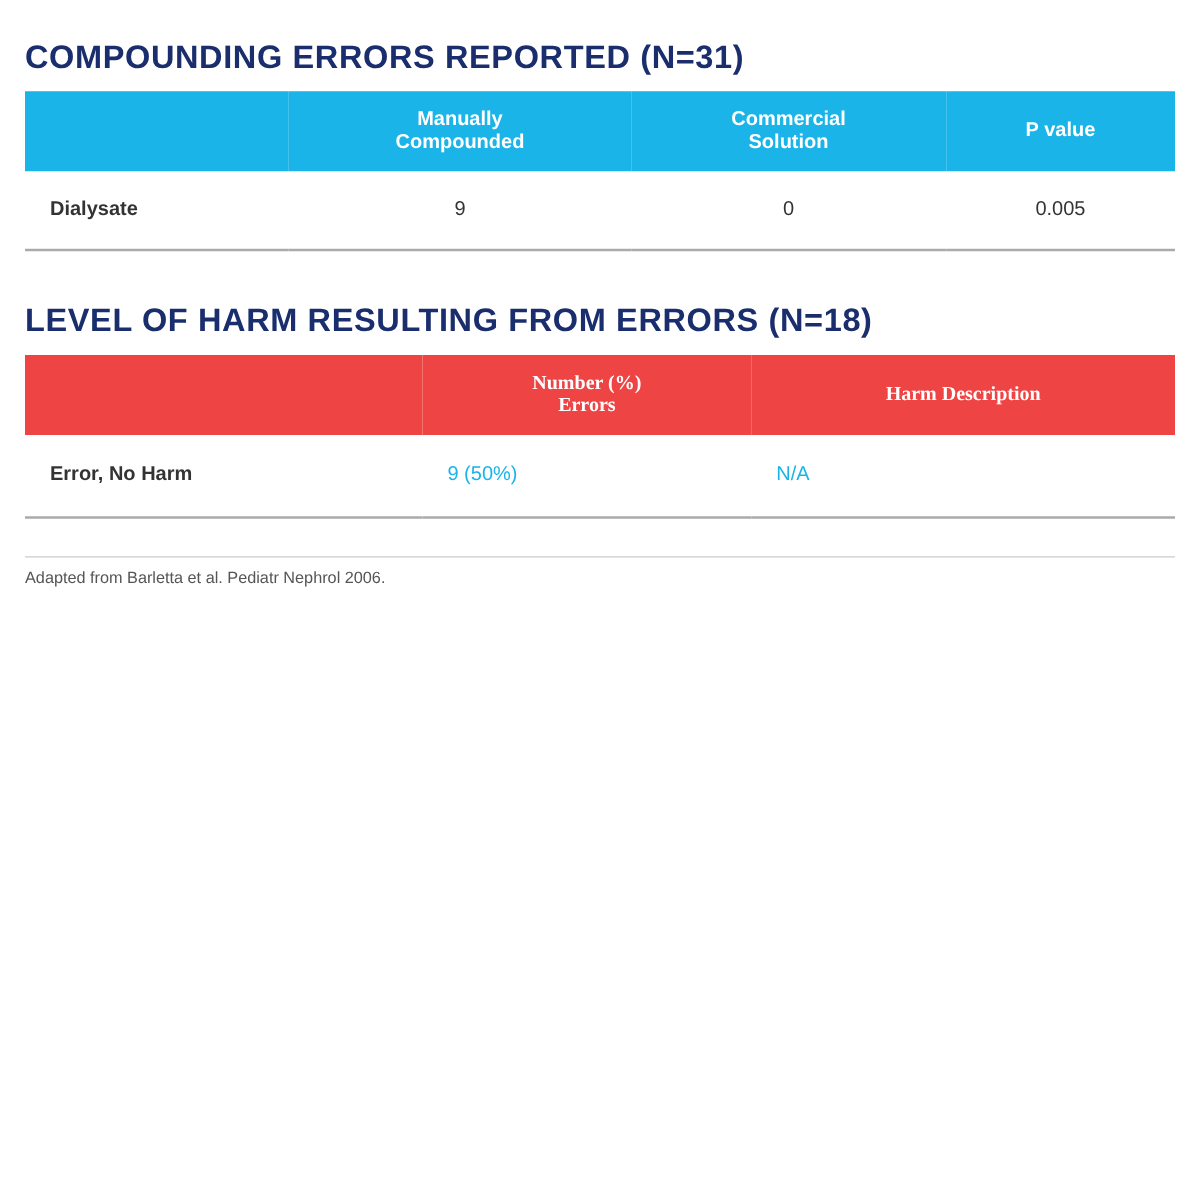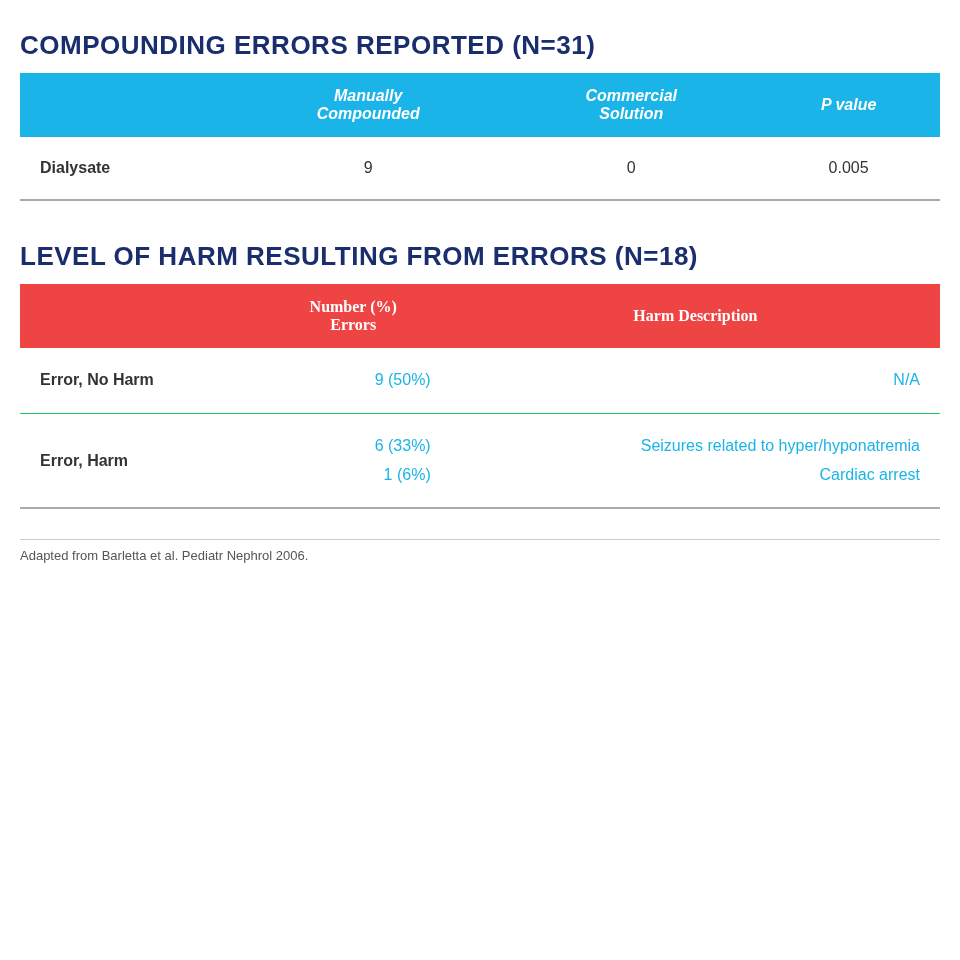--- a/index.html
+++ b/index.html
@@ -24,21 +24,20 @@
 
     
     .table-wrapper {
       width: 100%;
       border-collapse: collapse;
       margin-bottom: 40px;
     }
 
     .table-wrapper thead tr {
       background-color: #1ab4e8;
-      font-style: italic;
     }
 
     .table-wrapper thead th {
       color: #ffffff;
       font-weight: 700;
       font-size: 16px;
       text-align: center;
       padding: 14px 20px;
     }
 
@@ -85,41 +84,41 @@
 
     .table2-wrapper thead th {
       color: #ffffff;
       font-weight: 700;
       font-size: 16px;
       text-align: center;
       padding: 14px 20px;
     }
 
     .table2-wrapper tbody tr {
-      border-bottom: 1px solid #22c55e;
+      border-bottom: 6px solid #22c55e;
     }
 
     .table2-wrapper tbody tr:last-child {
       border-bottom: 2px solid #aaaaaa;
     }
 
     .table2-wrapper tbody td {
       padding: 18px 20px;
       font-size: 16px;
       vertical-align: middle;
     }
 
     .table2-wrapper tbody td:first-child {
       font-weight: 700;
       color: #333333;
       text-align: left;
     }
 
     .table2-wrapper tbody td:not(:first-child) {
-      text-align: right;
+      text-align: left;
     }
 
     .blue-text {
       color: #1ab4e8;
     }
 
     .multi-line {
       line-height: 1.8;
     }
 
@@ -177,32 +176,17 @@
             <div class="multi-line">
               <div class="blue-text">9 (50%)</div>
             </div>
           </td>
       <td>
             <div class="multi-line">
               <div class="blue-text">N/A</div>
             </div>
           </td>
     </tr>
-        <tr>
-      <td>Error, Harm</td>
-      <td>
-            <div class="multi-line">
-              <div class="blue-text">6 (33%)</div>
-              <div class="blue-text">1 (6%)</div>
-            </div>
-          </td>
-      <td>
-            <div class="multi-line">
-              <div class="blue-text">Seizures related to hyper/hyponatremia</div>
-              <div class="blue-text">Cardiac arrest</div>
-            </div>
-          </td>
-    </tr>
       </tbody>
   </table>
 </div>
 
 <div class="footnote">Adapted from Barletta et al. Pediatr Nephrol 2006.</div>
 
 </body></html>

